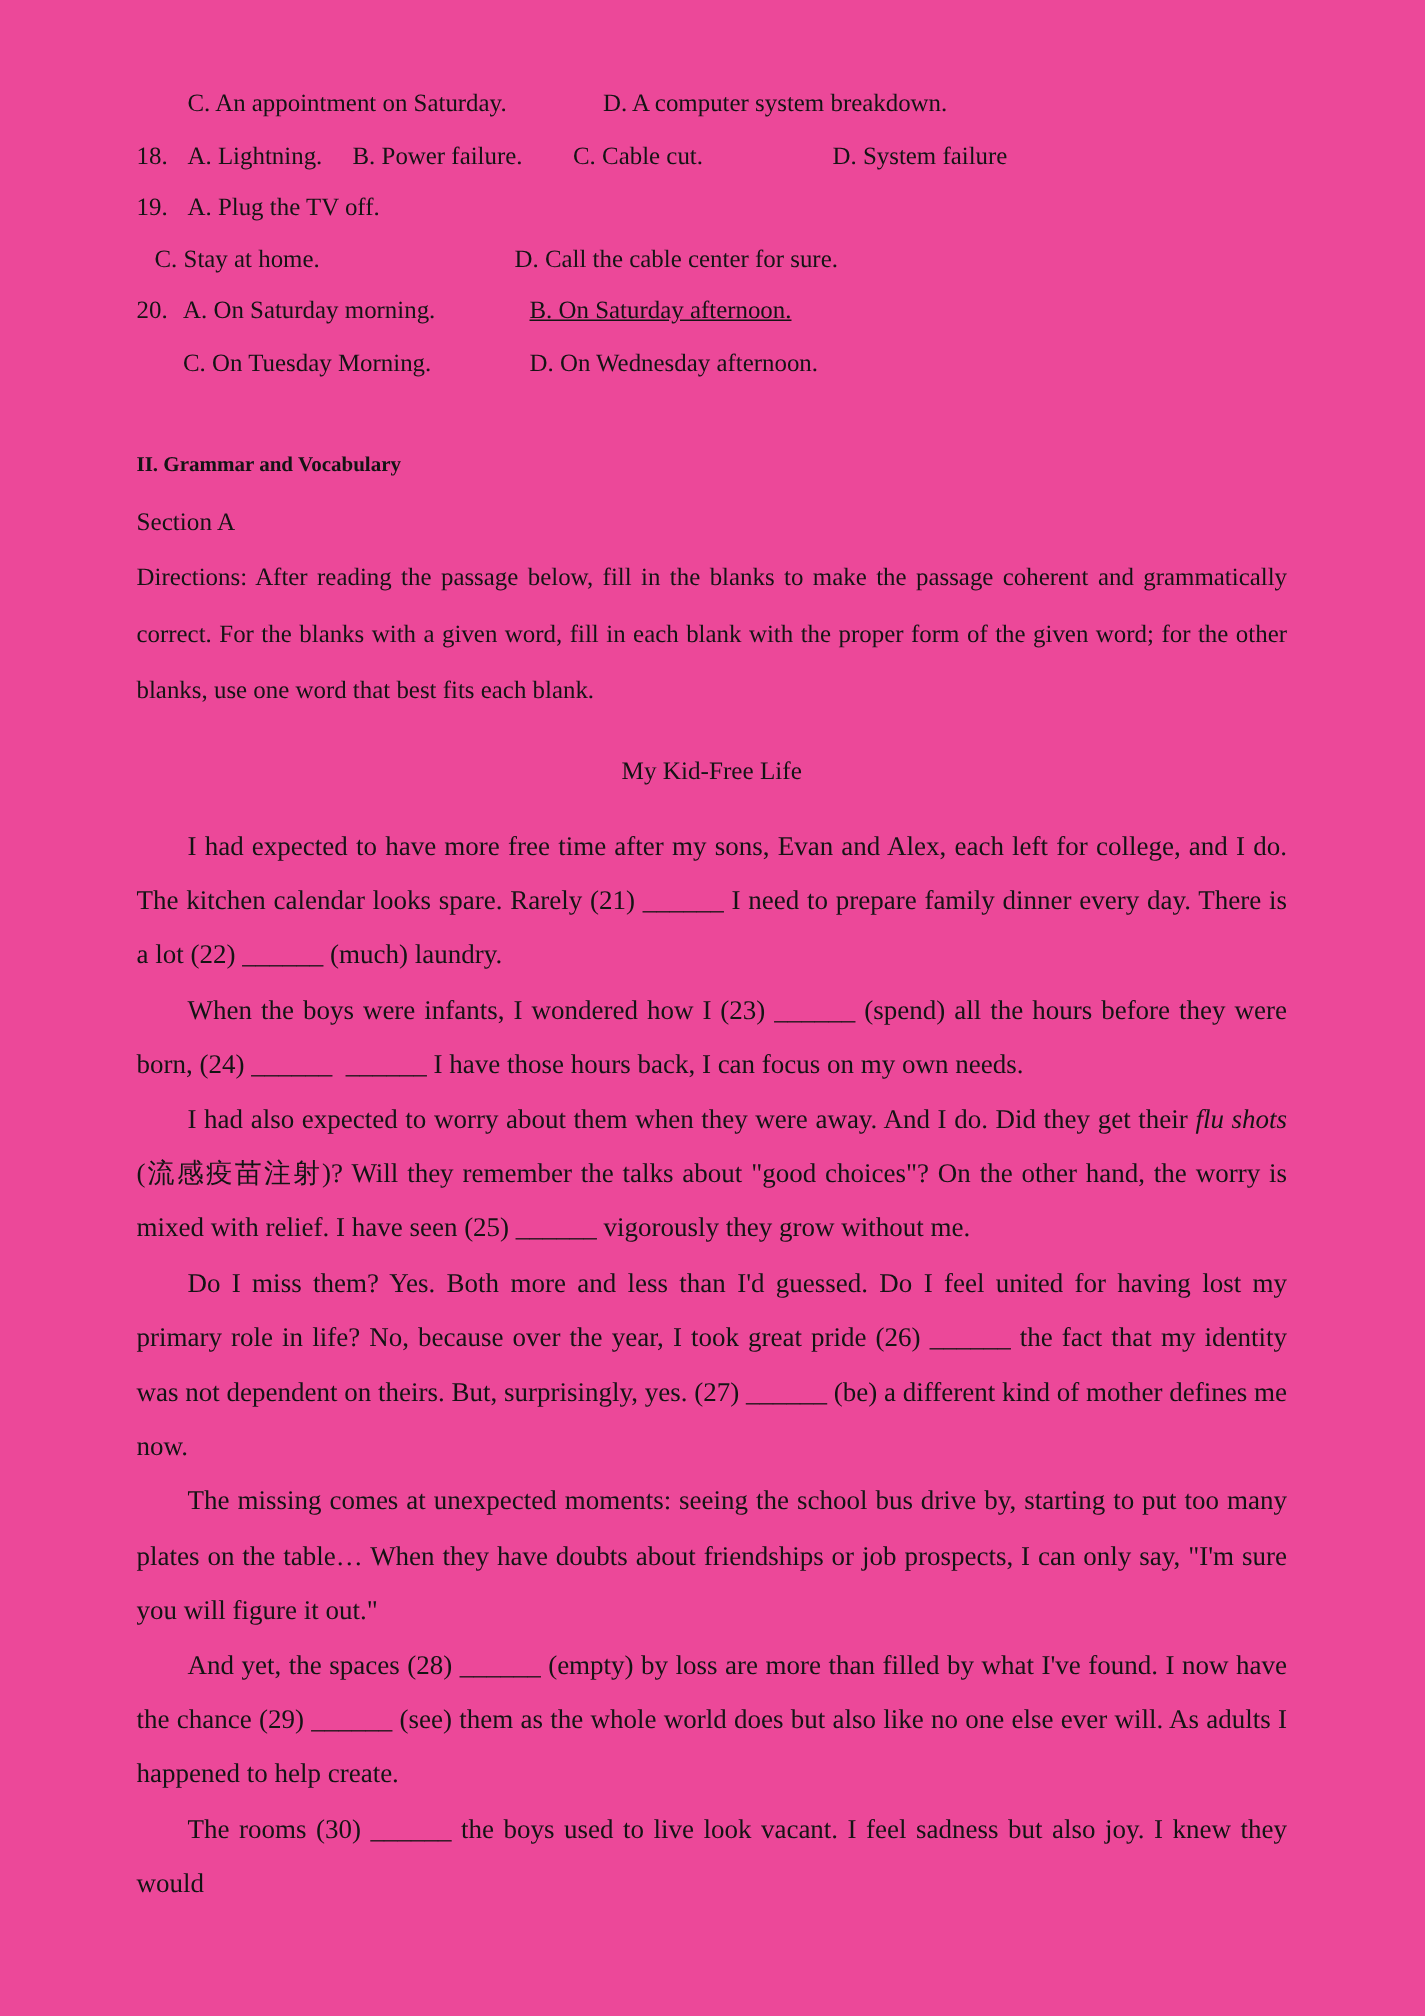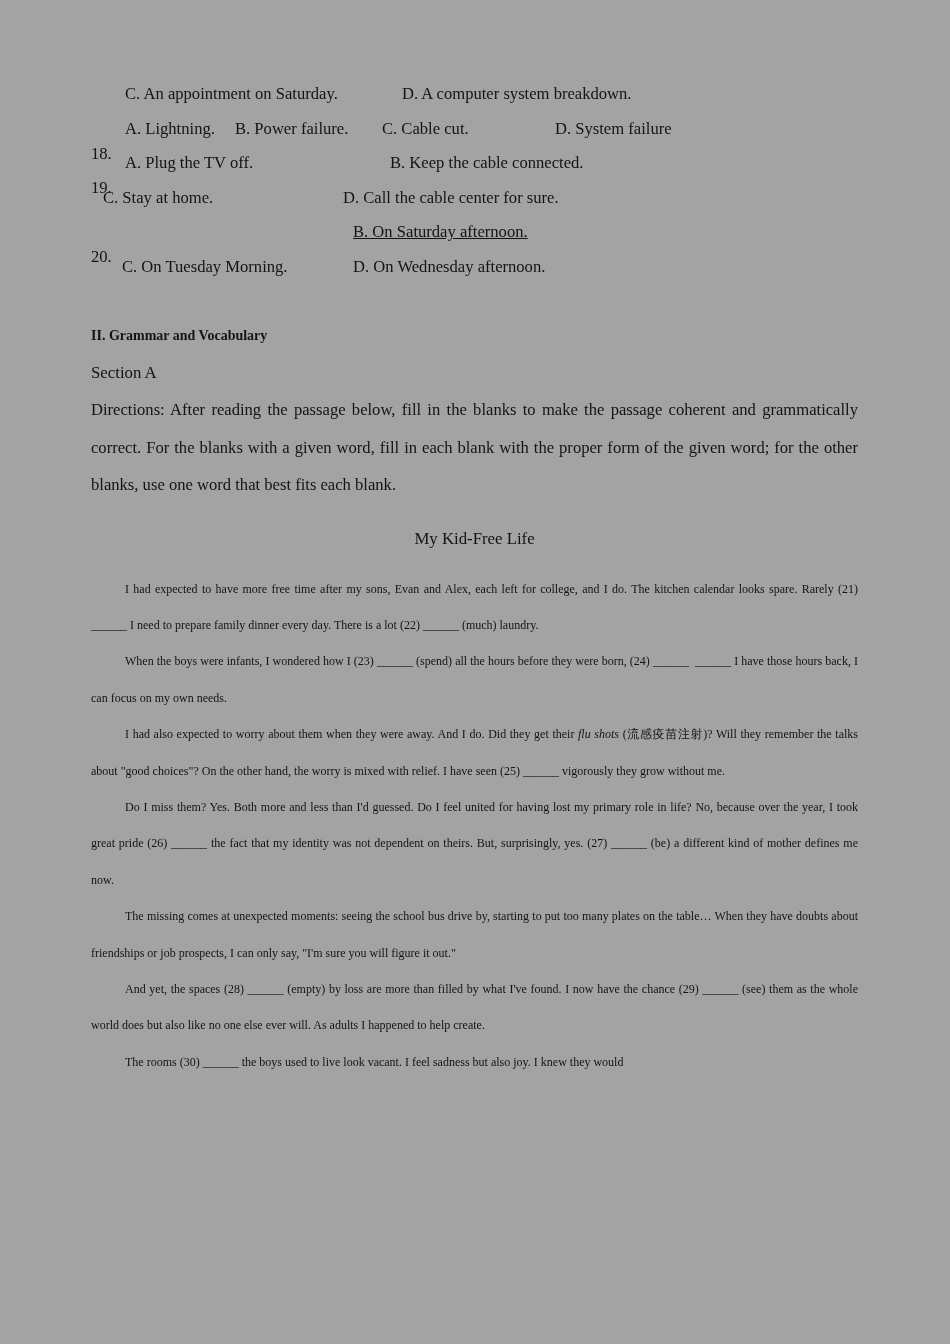--- a/index.html
+++ b/index.html
@@ -11,37 +11,37 @@
     width: 950px;
     height: 1344px;
     overflow: hidden;
     font-family: "Liberation Serif", "DejaVu Serif", serif;
     color: #141414;
   }
   .page {
     box-sizing: border-box;
     width: 950px;
     height: 1344px;
-    padding: 77px 92px 0 91px;
-    background: #a3a3a3;
+    padding: 52px 92px 0 91px;
+    background: #ec4899;
   }
   
   .qblock { font-size: 16.6px; }
   .qline {
     position: relative;
     height: 34.5px;
     line-height: 34.5px;
   }
   .qline span {
     position: absolute;
     top: 0;
     white-space: nowrap;
   }
   .q17c { left: 34px; }  .q17d { left: 311px; }
-  .qnum { left: 0; margin-top: 25px; }
+  .qnum { left: 0; }
   .q18a { left: 34px; }  .q18b { left: 144px; } .q18c { left: 291px; } .q18d { left: 464px; }
   .q19a { left: 34px; }  .q19b { left: 299px; }
   .q19c { left: 12px; }  .q19d { left: 252px; }
   .q20a { left: 31px; }  .q20b { left: 262px; text-decoration: underline; }
   .q20c { left: 31px; }  .q20d { left: 262px; }
   
   .h-main {
     font-size: 14px;
     font-weight: bold;
     line-height: 37px;
@@ -60,21 +60,21 @@
     margin: 0;
   }
   .ptitle {
     font-size: 16.8px;
     font-weight: normal;
     text-align: center;
     line-height: 37px;
     margin: 16px 0 14px 0;
   }
   .body-p {
-    font-size: 12px;
+    font-size: 18px;
     line-height: 36.4px;
     text-align: justify;
     text-indent: 34px;
     margin: 0;
   }
   .body-p i { font-style: italic; }
 </style>
 </head>
 <body>
 
@@ -91,30 +91,30 @@
       <span class="qnum">18.</span>
       <span class="q18a">A. Lightning.</span>
       <span class="q18b">B. Power failure.</span>
       <span class="q18c">C. Cable cut.</span>
       <span class="q18d">D. System failure</span>
     </div>
 
     <div class="qline">
       <span class="qnum">19.</span>
       <span class="q19a">A. Plug the TV off.</span>
-      <span class="q19b">B. Keep the cable connected.</span>
     </div>
 
     <div class="qline">
       <span class="q19c">C. Stay at home.</span>
       <span class="q19d">D. Call the cable center for sure.</span>
     </div>
 
     <div class="qline">
       <span class="qnum">20.</span>
+      <span class="q20a">A. On Saturday morning.</span>
       <span class="q20b">B. On Saturday afternoon.</span>
     </div>
 
     <div class="qline">
       <span class="q20c">C. On Tuesday Morning.</span>
       <span class="q20d">D. On Wednesday afternoon.</span>
     </div>
 
   </div>
 

